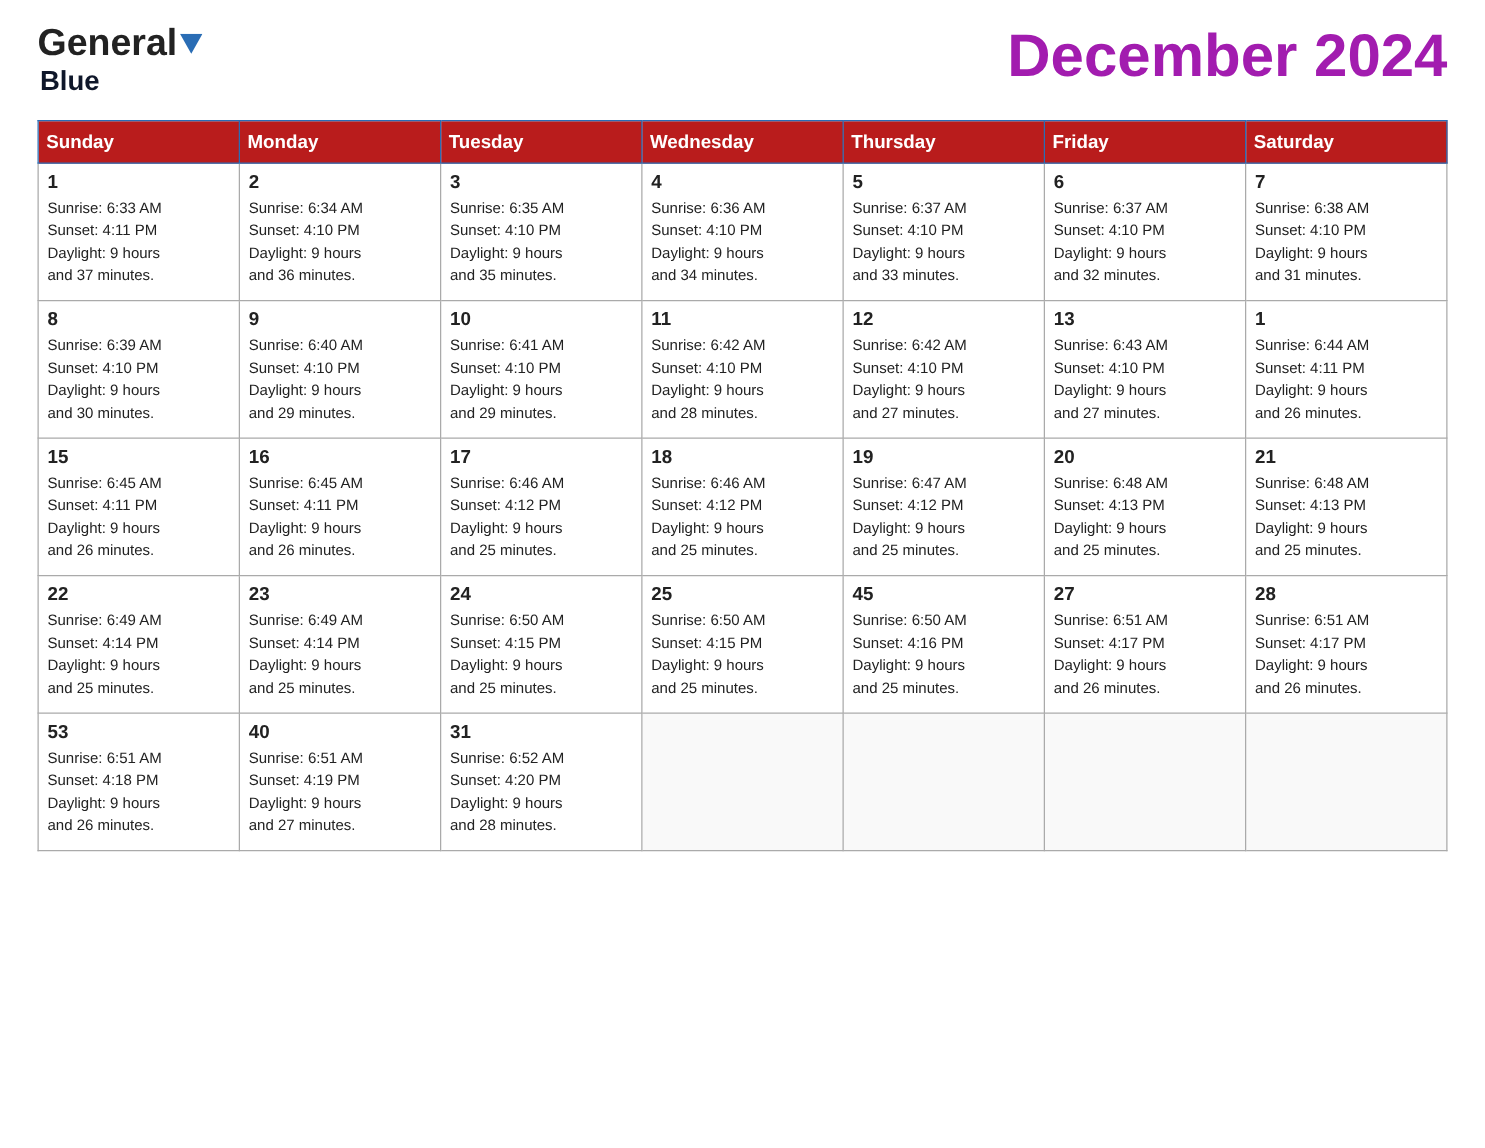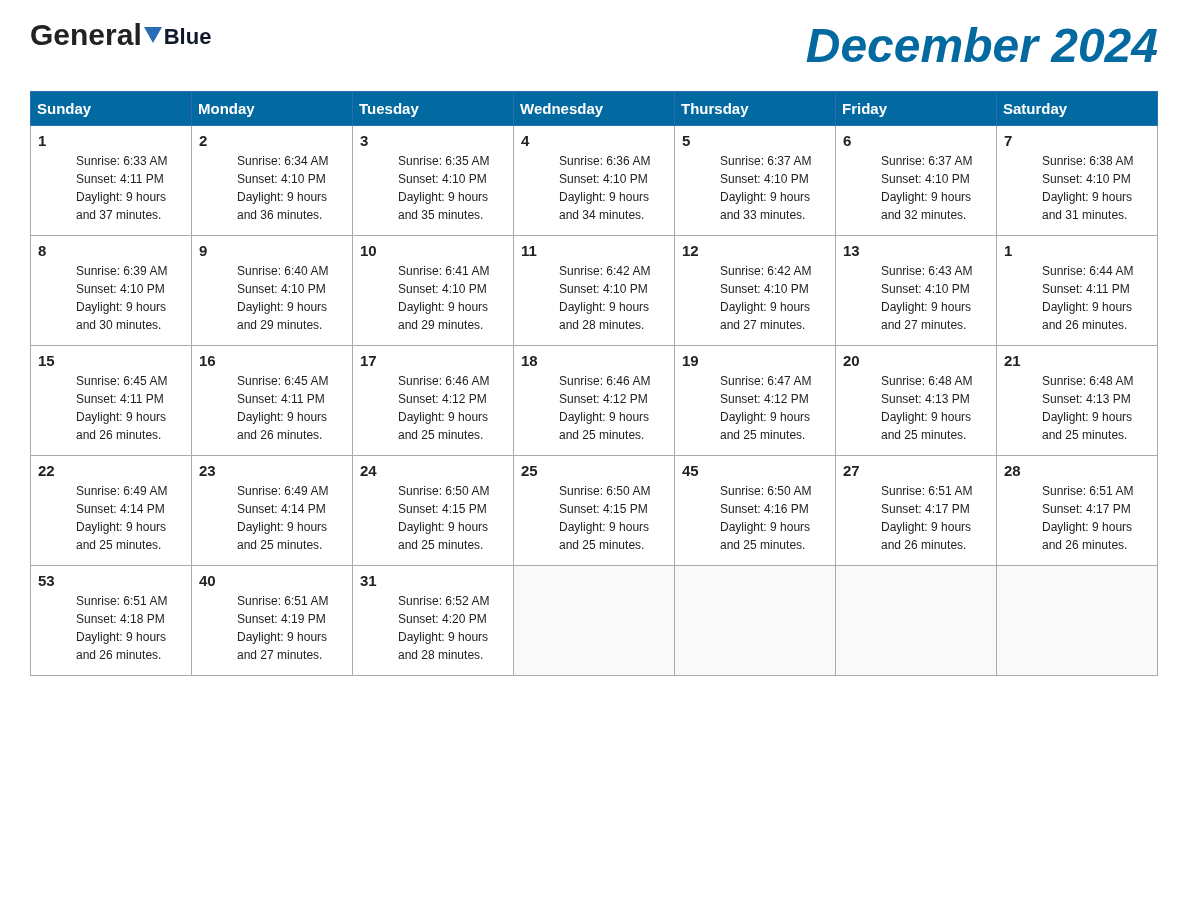--- a/index.html
+++ b/index.html
@@ -10,44 +10,44 @@
       color: #222;
     }
     .header {
       display: flex;
       justify-content: space-between;
       align-items: flex-start;
       margin-bottom: 18px;
     }
     .logo-area {
       display: flex;
-      align-items: flex-end;
+      flex-direction: column;
+      align-items: flex-start;
     }
     .title-area {
       text-align: right;
     }
     .month-title {
       font-size: 48px;
       font-weight: bold;
-      color: #0369a1;
+      color: #a21caf;
       line-height: 1.1;
-      font-style: italic;
     }
     .location {
       font-size: 20px;
       color: #555;
       margin-top: 4px;
     }
     table {
       width: 100%;
       border-collapse: collapse;
       table-layout: fixed;
     }
     thead tr th {
-      background: #0369a1;
+      background: #b91c1c;
       color: #fff;
       font-size: 15px;
       font-weight: bold;
       padding: 8px 6px;
       text-align: left;
       border: 1px solid #2a6db5;
     }
     tbody tr td {
       border: 1px solid #aaa;
       vertical-align: top;
@@ -60,21 +60,20 @@
     .day-number {
       font-size: 15px;
       font-weight: bold;
       display: block;
       margin-bottom: 3px;
     }
     .day-info {
       font-size: 12px;
       line-height: 1.5;
       color: #222;
-      margin-left: 38px;
     }
     tbody tr:nth-child(odd) td {
       background: #fff;
     }
     tbody tr td.empty {
       background: #f9f9f9;
     }
     .logo-wrapper {
       display: flex;
       align-items: center;

